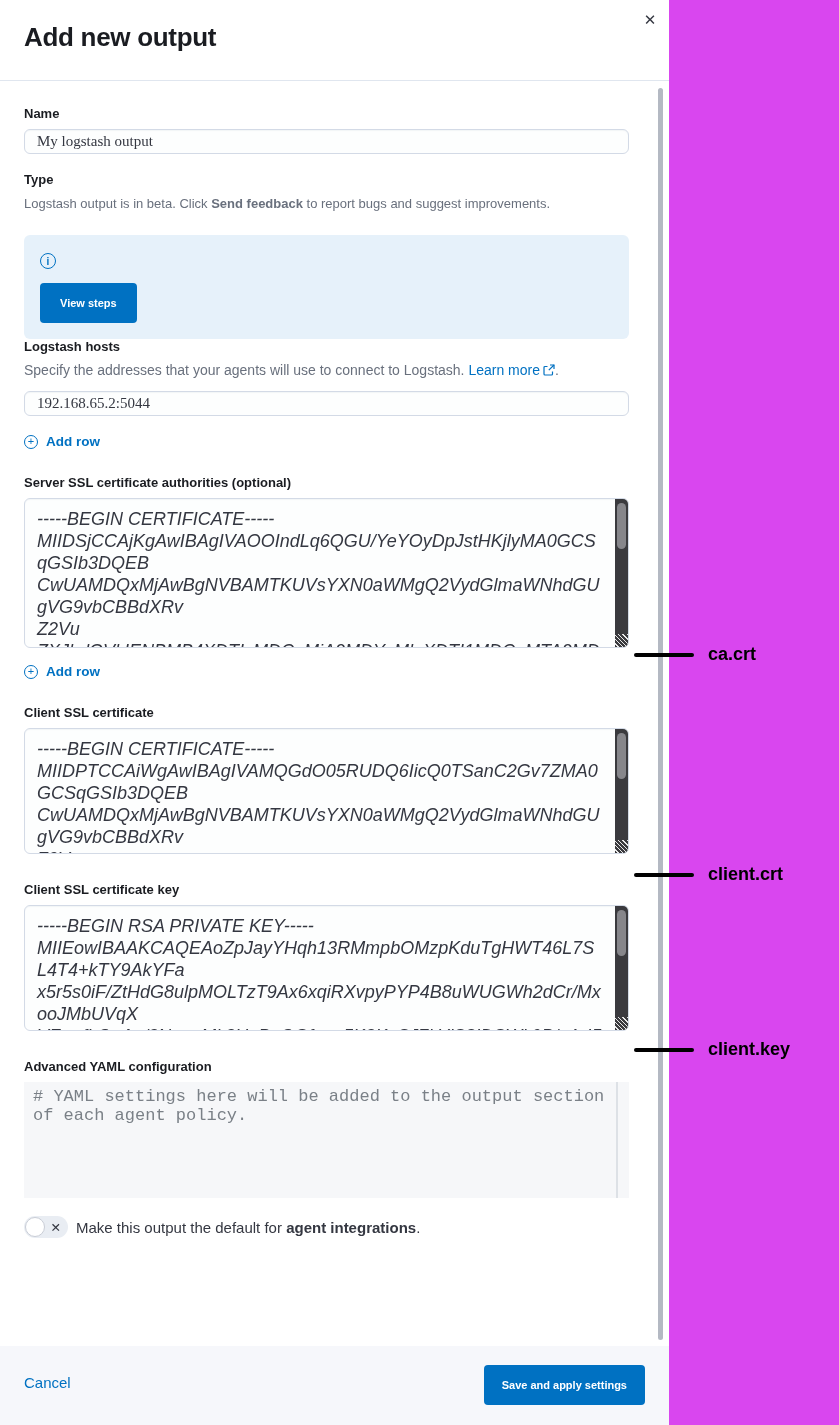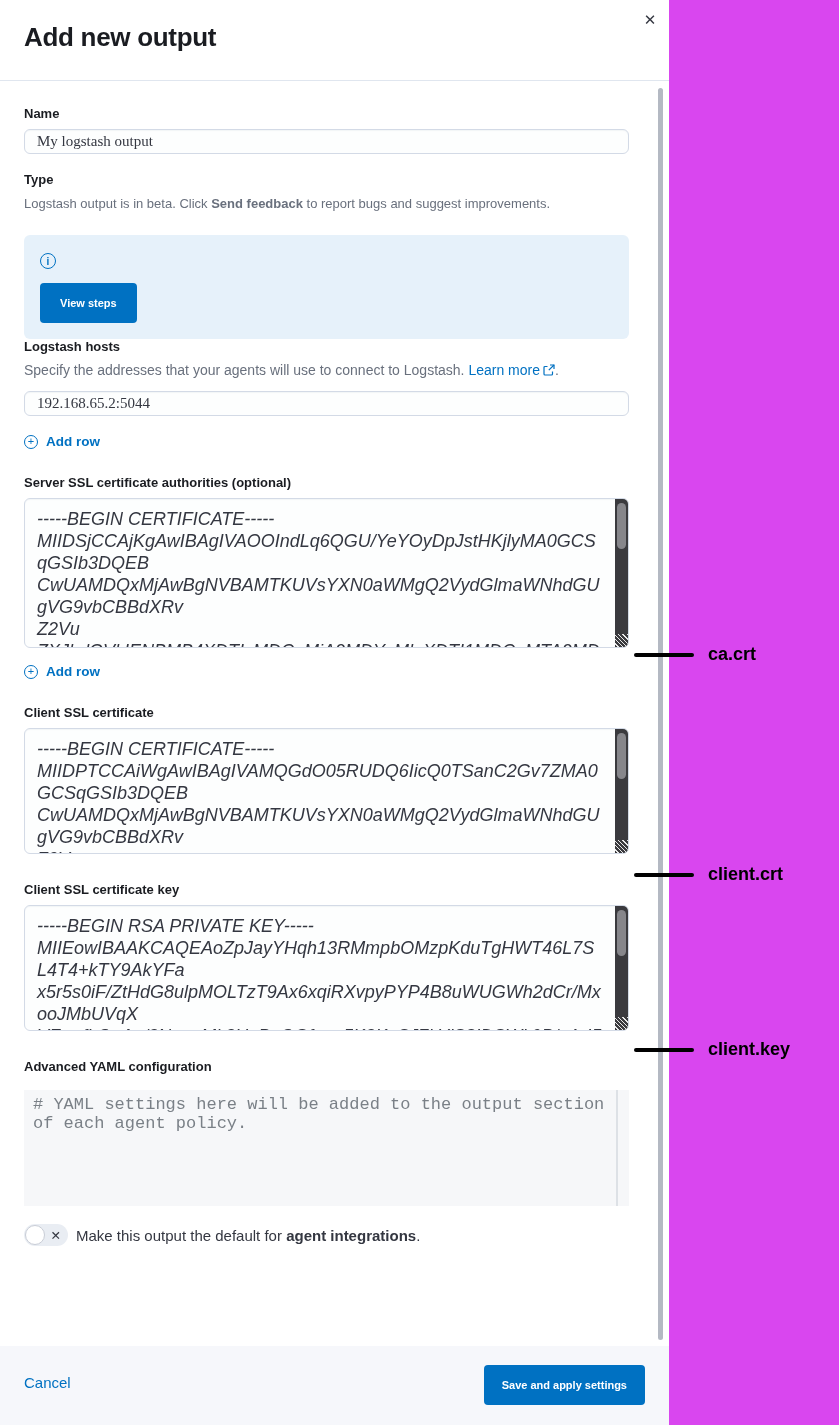--- a/index.html
+++ b/index.html
@@ -173,21 +173,21 @@
 DIU1Ew49r9qcip0//pVHvO/GPIuEPow3aZ0qcsW/RgeemOtCo47xQkZxn1e79VEA
 UVYzGHokpKMyaneJii2he2aiwQI4QG7InGvIWEzDt/jQODxD25m92SiWigocXXDd</div>
             <div class="ta-scrollbar">
                 <div class="ta-thumb"></div>
               </div>
             <div class="ta-resize"></div>
           </div>
         </div>
 
         <div class="section" style="margin-top:28px;">
-          <div class="field-label" style="margin-bottom:16px;">Advanced YAML configuration</div>
+          <div class="field-label" style="margin-bottom:8px;">Advanced YAML configuration</div>
           <div class="yaml-box">
             <div class="yaml-text"># YAML settings here will be added to the output section of each agent policy.</div>
             <div class="yaml-scroll-line"></div>
           </div>
         </div>
 
         <div class="toggle-row">
           <div class="switch">
             <span class="knob"></span>
             <span class="x-glyph">✕</span>

